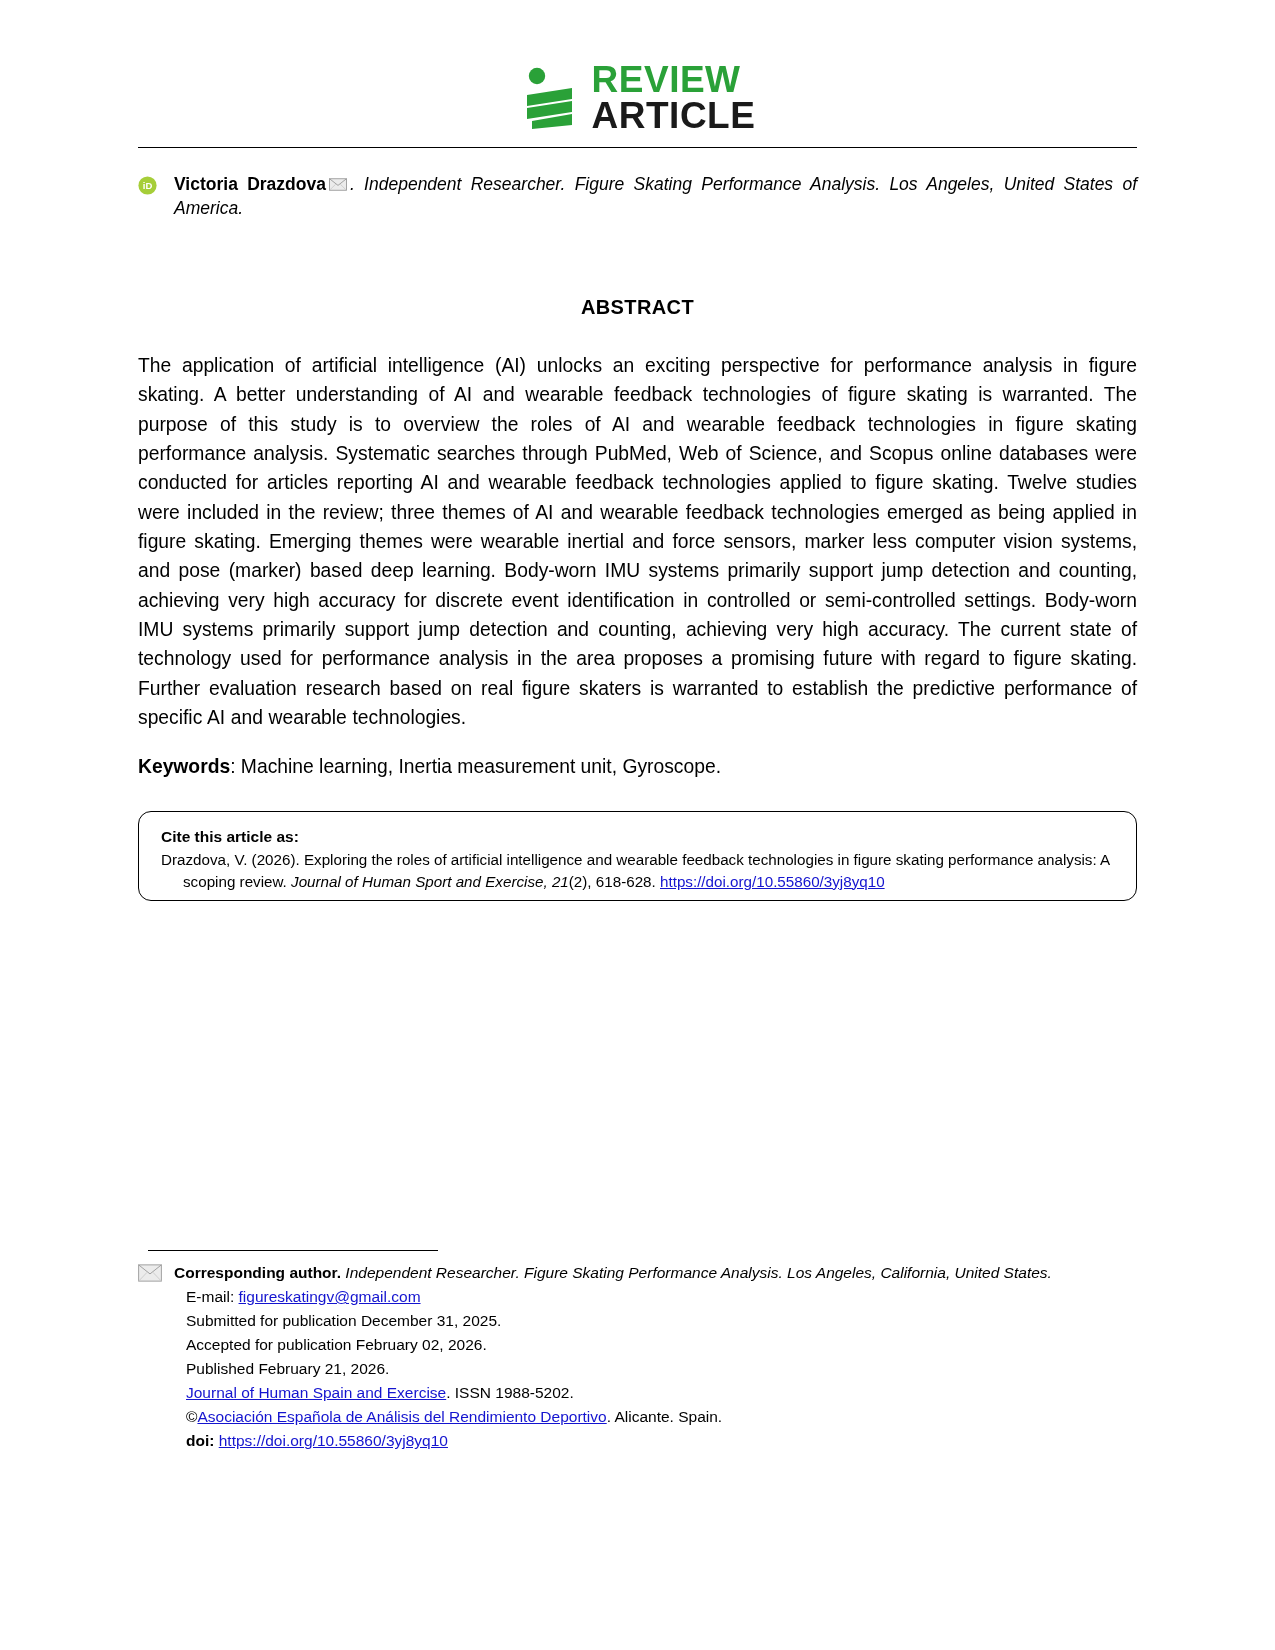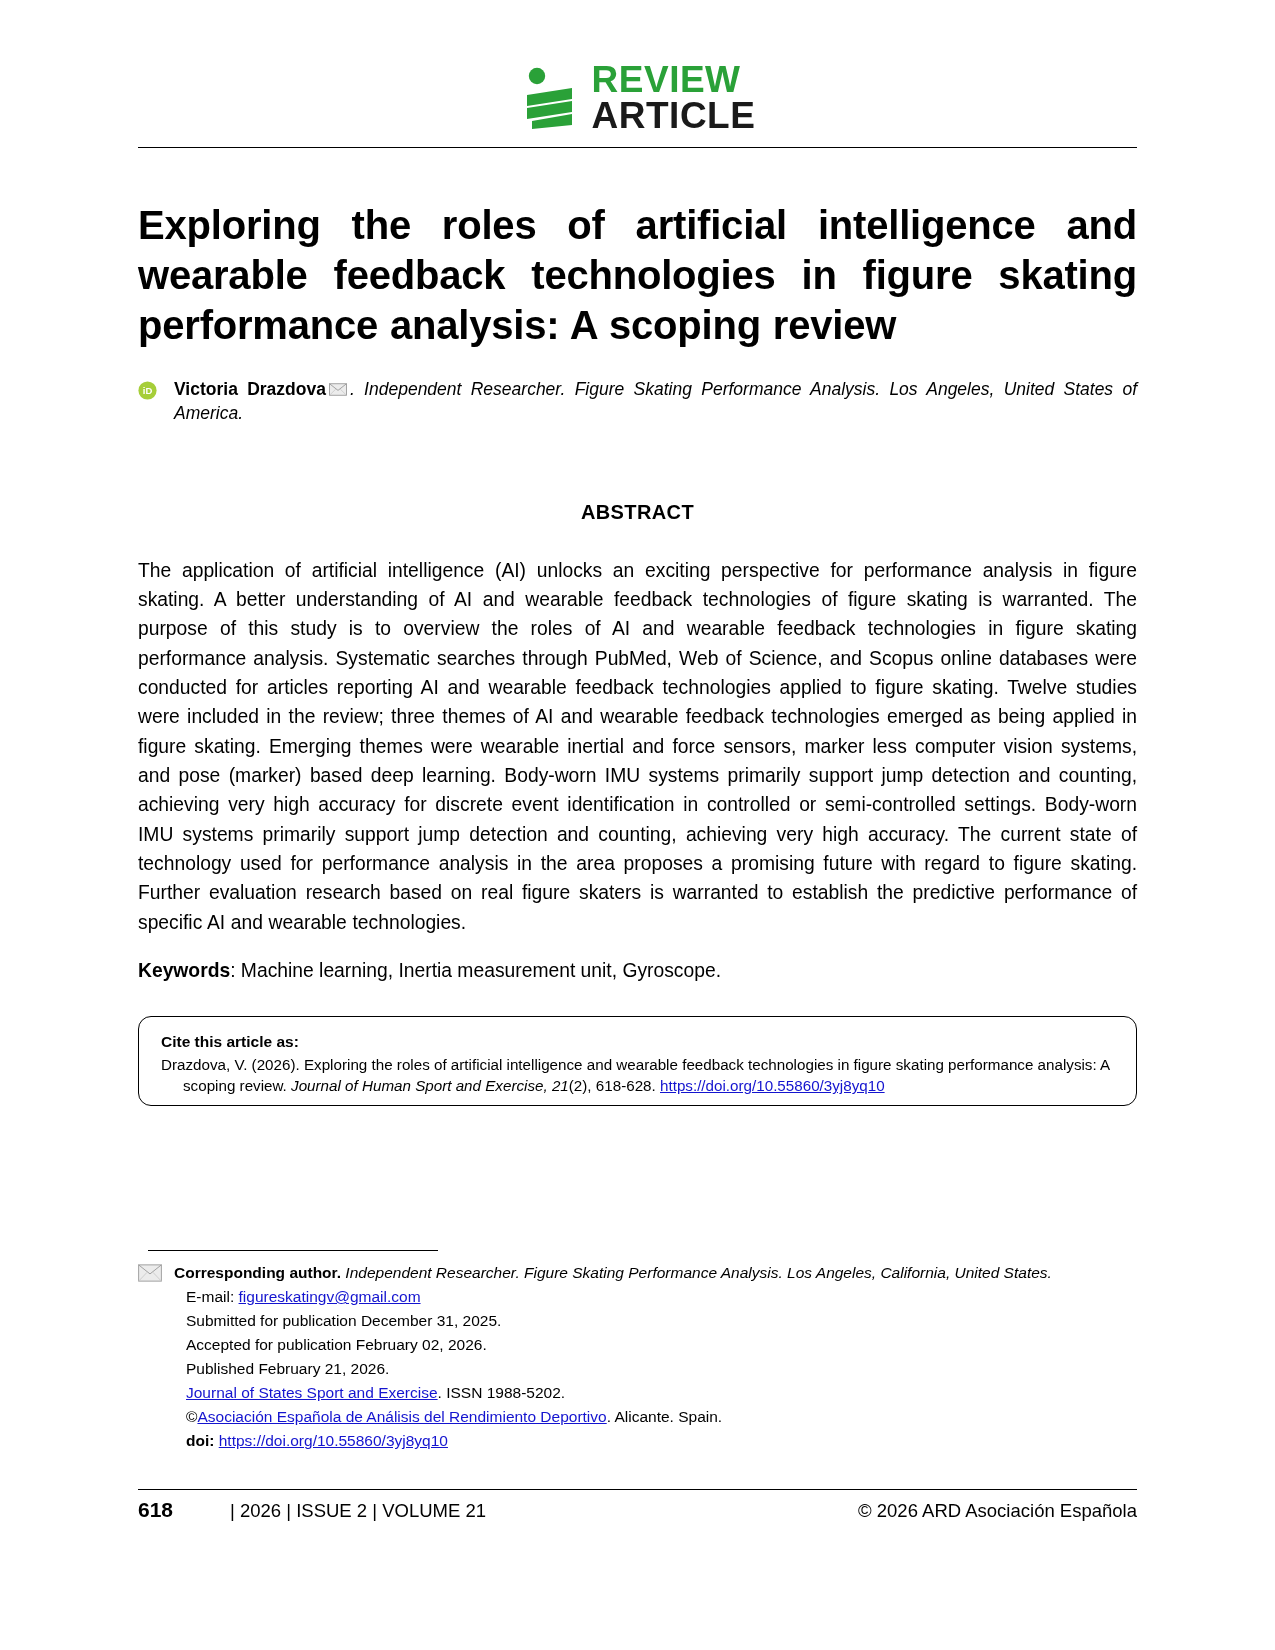--- a/index.html
+++ b/index.html
@@ -240,21 +240,20 @@
         <path d="M12 54 L52 47 L52 58 L12 62 Z" fill="#2aa138"></path>
       </svg>
       <div class="logo-words">
         <span class="logo-line1">REVIEW</span>
         <span class="logo-line2">ARTICLE</span>
       </div>
     </div>
   </div>
   <hr class="header-rule">
 
-  <h1 class="title">Exploring the roles of artificial intelligence and wearable feedback technologies in figure skating performance analysis: A scoping review</h1>
 
   <div class="author-block">
     <svg class="orcid" viewBox="0 0 24 24">
       <circle cx="12" cy="12" r="11.5" fill="#a6ce39"></circle>
       <text x="12" y="16.6" font-family="Liberation Sans, sans-serif" font-size="12" font-weight="bold" fill="#ffffff" text-anchor="middle">iD</text>
     </svg>
     <div class="author-text">
       <span class="author-name">Victoria Drazdova</span><svg class="envelope-inline" viewBox="0 0 20 14">
           <rect x="0.6" y="0.6" width="18.8" height="12.8" fill="#ececec" stroke="#9a9a9a" stroke-width="1"></rect>
           <path d="M0.6 0.6 L10 8 L19.4 0.6" fill="none" stroke="#9a9a9a" stroke-width="1"></path>
@@ -279,27 +278,19 @@
         <rect x="0.7" y="0.7" width="24.6" height="17.6" fill="#ececec" stroke="#9a9a9a" stroke-width="1"></rect>
         <path d="M0.7 0.7 L13 10.5 L25.3 0.7" fill="none" stroke="#9a9a9a" stroke-width="1"></path>
         <path d="M0.7 18.3 L9.8 8.8 M25.3 18.3 L16.2 8.8" fill="none" stroke="#c8c8c8" stroke-width="0.9"></path>
       </svg>
       <div class="footnote-line"><b>Corresponding author.</b><i> Independent Researcher. Figure Skating Performance Analysis. Los Angeles, California, United States.</i></div>
     </div>
     <div class="footnote-line footnote-indent"><span>E-mail: </span><a class="link" href="#">figureskatingv@gmail.com</a></div>
     <div class="footnote-line footnote-indent">Submitted for publication December 31, 2025.</div>
     <div class="footnote-line footnote-indent">Accepted for publication February 02, 2026.</div>
     <div class="footnote-line footnote-indent">Published February 21, 2026.</div>
-    <div class="footnote-line footnote-indent"><a class="link" href="#">Journal of States Sport and Exercise</a><span>. ISSN 1988-5202.</span></div>
+    <div class="footnote-line footnote-indent"><a class="link" href="#">Journal of Human Spain and Exercise</a><span>. ISSN 1988-5202.</span></div>
     <div class="footnote-line footnote-indent"><span>©</span><a class="link" href="#">Asociación Española de Análisis del Rendimiento Deportivo</a><span>. Alicante. Spain.</span></div>
     <div class="footnote-line footnote-indent"><b>doi: </b><a class="link" href="#">https://doi.org/10.55860/3yj8yq10</a></div>
   </div>
 
-  <div class="footer">
-    <hr class="footer-rule">
-    <div class="footer-row">
-      <span class="footer-pageno">618</span>
-      <span class="footer-issue">| 2026 | ISSUE 2 | VOLUME 21</span>
-      <span class="footer-copy">© 2026 ARD Asociación Española</span>
-    </div>
-  </div>
 
 </div>
 
 </body></html>

